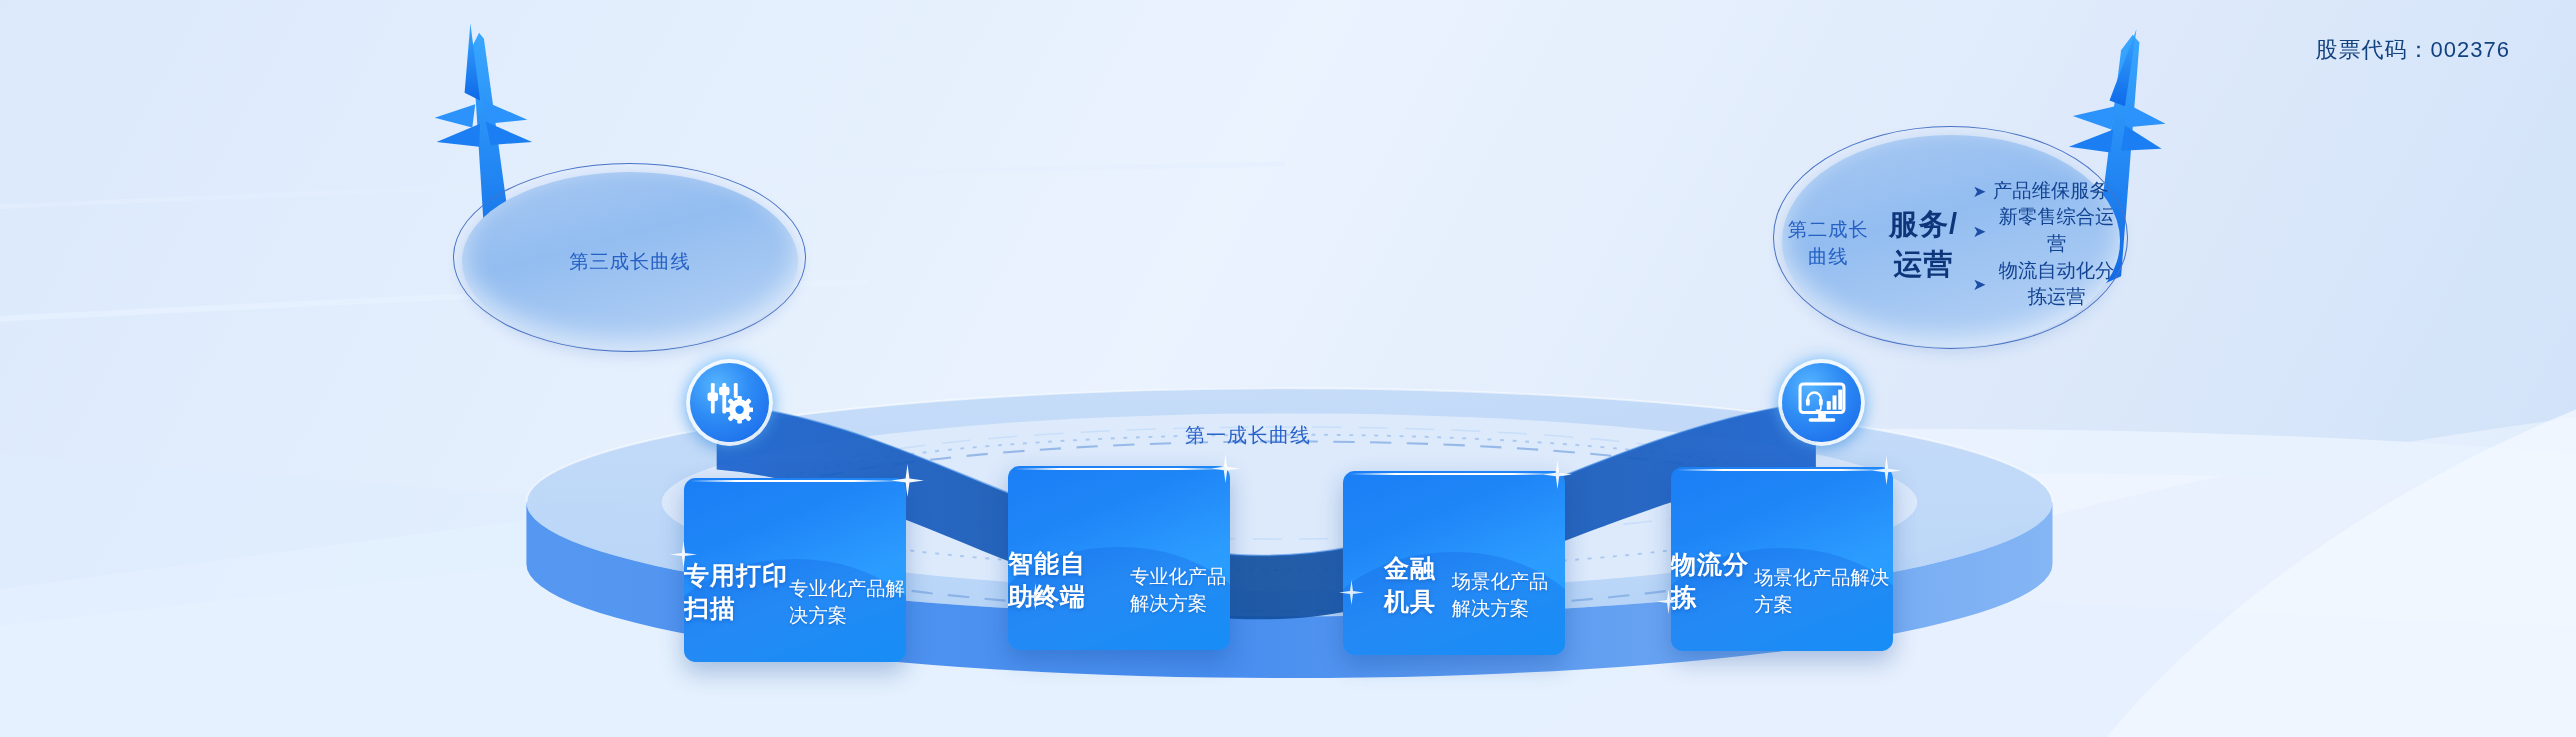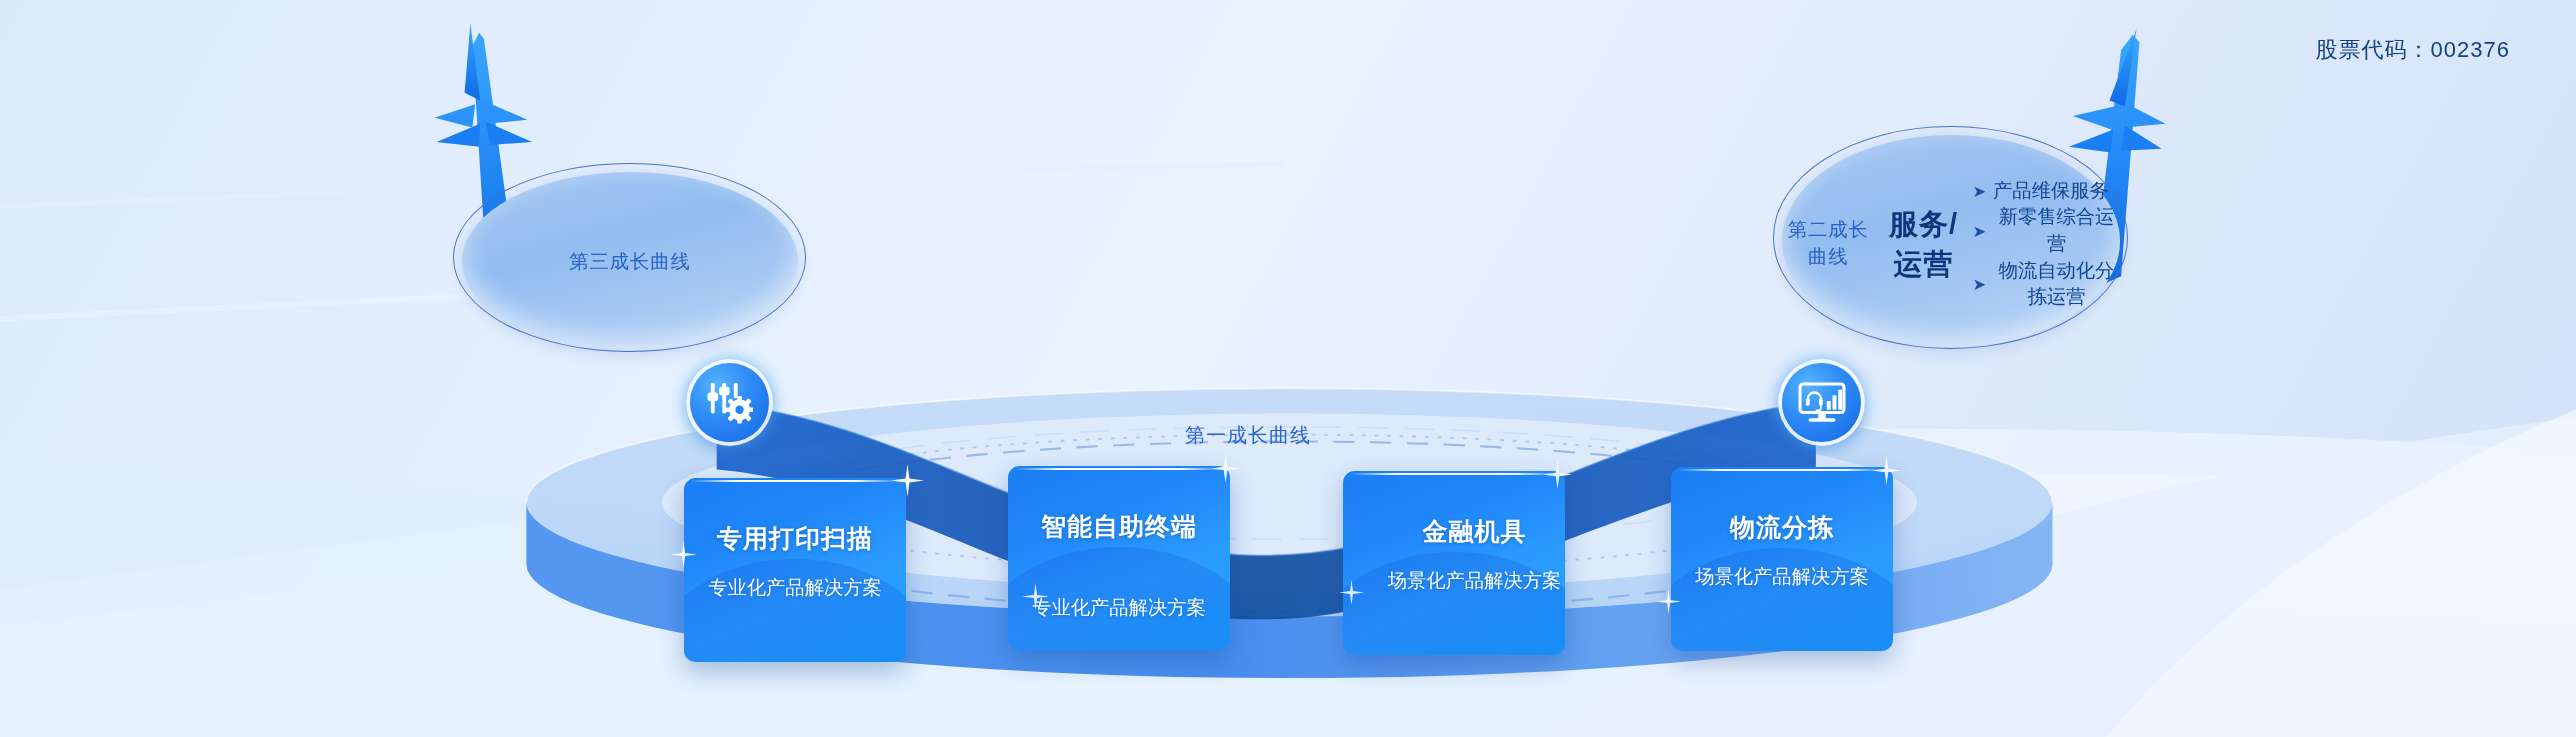--- a/index.html
+++ b/index.html
@@ -75,21 +75,21 @@
   }
 
   
   .card {
     position: absolute;
     width: 222px; height: 184px;
     border-radius: 11.6px;
     background: linear-gradient(158deg,#1a7ef5 0%, #1f86f7 30%, #2c9cff 62%, #18a2ff 100%);
     box-shadow: 0 9.7px 25px rgba(16,70,150,.3);
     overflow: hidden;
-    display:flex; flex-direction:column; align-items:center;
+    display:flex; align-items:center;
     padding-top: 44px;
   }
   .card::after {
     content:"";
     position:absolute; left:-16%; bottom:-62%;
     width: 132%; height: 118%;
     border-radius: 50%;
     background: rgba(20,100,225,.33);
   }
   .card .edge {

